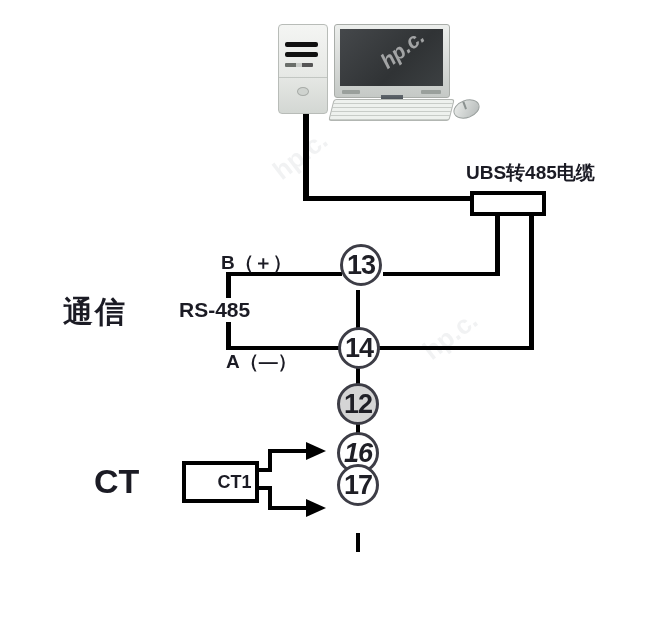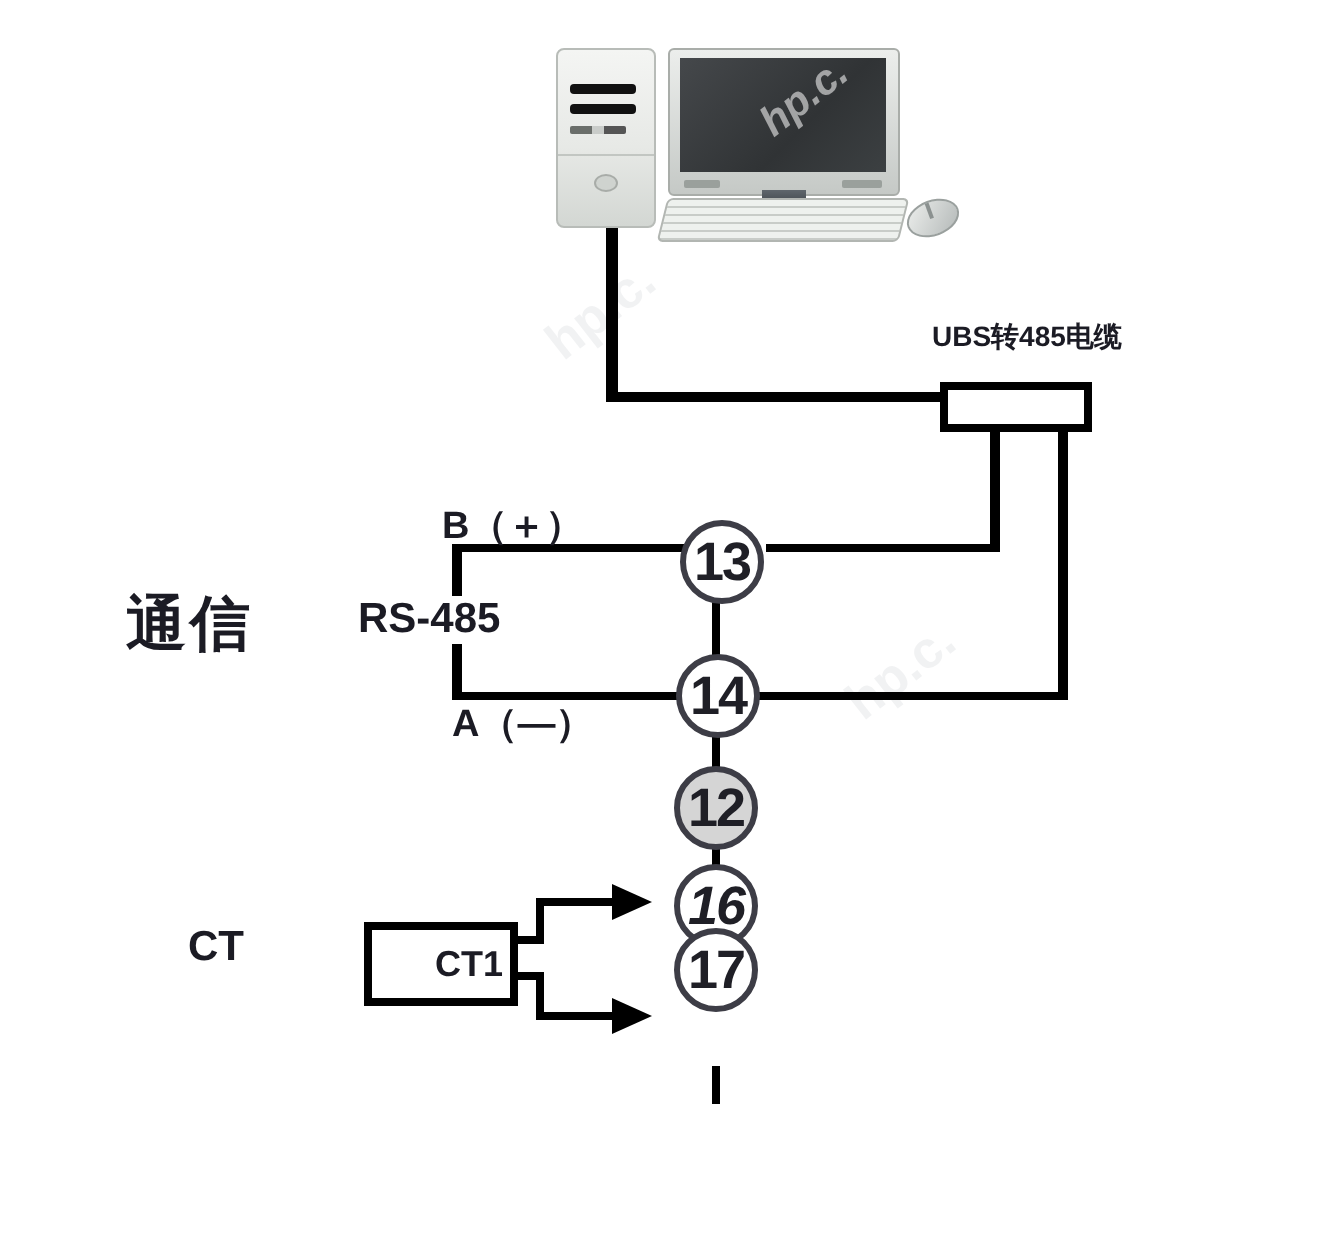--- a/index.html
+++ b/index.html
@@ -84,21 +84,21 @@
   <div class="stand-neck"></div>
   <div class="stand-base"></div>
   <div class="keyboard"></div>
   <div class="mouse">
       <div class="mouse-line"></div>
     </div>
 
   <div class="wire" style="left:303px;top:111px;width:6px;height:90px;"></div>
   <div class="wire" style="left:303px;top:196px;width:170px;height:5px;"></div>
 
-  <div class="label" style="left:466px;top:160px;font-size:14px;">UBS转485电缆</div>
+  <div class="label" style="left:466px;top:160px;font-size:19px;">UBS转485电缆</div>
   <div class="box" style="left:470px;top:191px;width:76px;height:25px;"></div>
 
   <div class="wire" style="left:495px;top:214px;width:5px;height:60px;"></div>
   <div class="wire" style="left:383px;top:272px;width:117px;height:4px;"></div>
   <div class="wire" style="left:529px;top:214px;width:5px;height:136px;"></div>
   <div class="wire" style="left:378px;top:346px;width:156px;height:4px;"></div>
 
   <div class="wire" style="left:226px;top:272px;width:116px;height:4px;"></div>
   <div class="wire" style="left:226px;top:346px;width:114px;height:4px;"></div>
   <div class="wire" style="left:226px;top:272px;width:5px;height:78px;"></div>
@@ -107,27 +107,27 @@
   <div class="label rs-label" style="left:177px;top:298px;font-size:21px;">RS-485</div>
   <div class="label" style="left:221px;top:250px;font-size:19px;">B（＋）</div>
   <div class="label" style="left:226px;top:349px;font-size:19px;">A（—）</div>
 
   <div class="wire" style="left:356px;top:290px;width:4px;height:40px;"></div>
   <div class="wire" style="left:356px;top:366px;width:4px;height:20px;"></div>
   <div class="wire" style="left:356px;top:422px;width:4px;height:12px;"></div>
   <div class="wire" style="left:356px;top:472px;width:4px;height:24px;"></div>
   <div class="wire" style="left:356px;top:533px;width:4px;height:19px;"></div>
 
-  <div class="terminal" style="left:340px;top:260px;">13</div>
+  <div class="terminal" style="left:340px;top:244px;">13</div>
   <div class="terminal" style="left:338px;top:327px;">14</div>
   <div class="terminal shaded" style="left:337px;top:383px;">12</div>
   <div class="terminal" style="left:337px;top:432px;font-style:italic;">16</div>
   <div class="terminal" style="left:337px;top:464px;">17</div>
 
-  <div class="label" style="left:94px;top:462px;font-size:21px;">CT</div>
+  <div class="label" style="left:94px;top:462px;font-size:34px;">CT</div>
   <div class="box" style="left:182px;top:461px;width:77px;height:42px;display:flex;align-items:center;justify-content:center;padding-left:28px;">
     <span class="label" style="position:static;font-size:18px;">CT1</span>
   </div>
 
   <div class="wire" style="left:257px;top:468px;width:15px;height:4px;"></div>
   <div class="wire" style="left:268px;top:449px;width:4px;height:23px;"></div>
   <div class="wire" style="left:268px;top:449px;width:44px;height:4px;"></div>
   <div class="arrow" style="left:306px;top:442px;"></div>
 
   <div class="wire" style="left:257px;top:486px;width:15px;height:4px;"></div>

